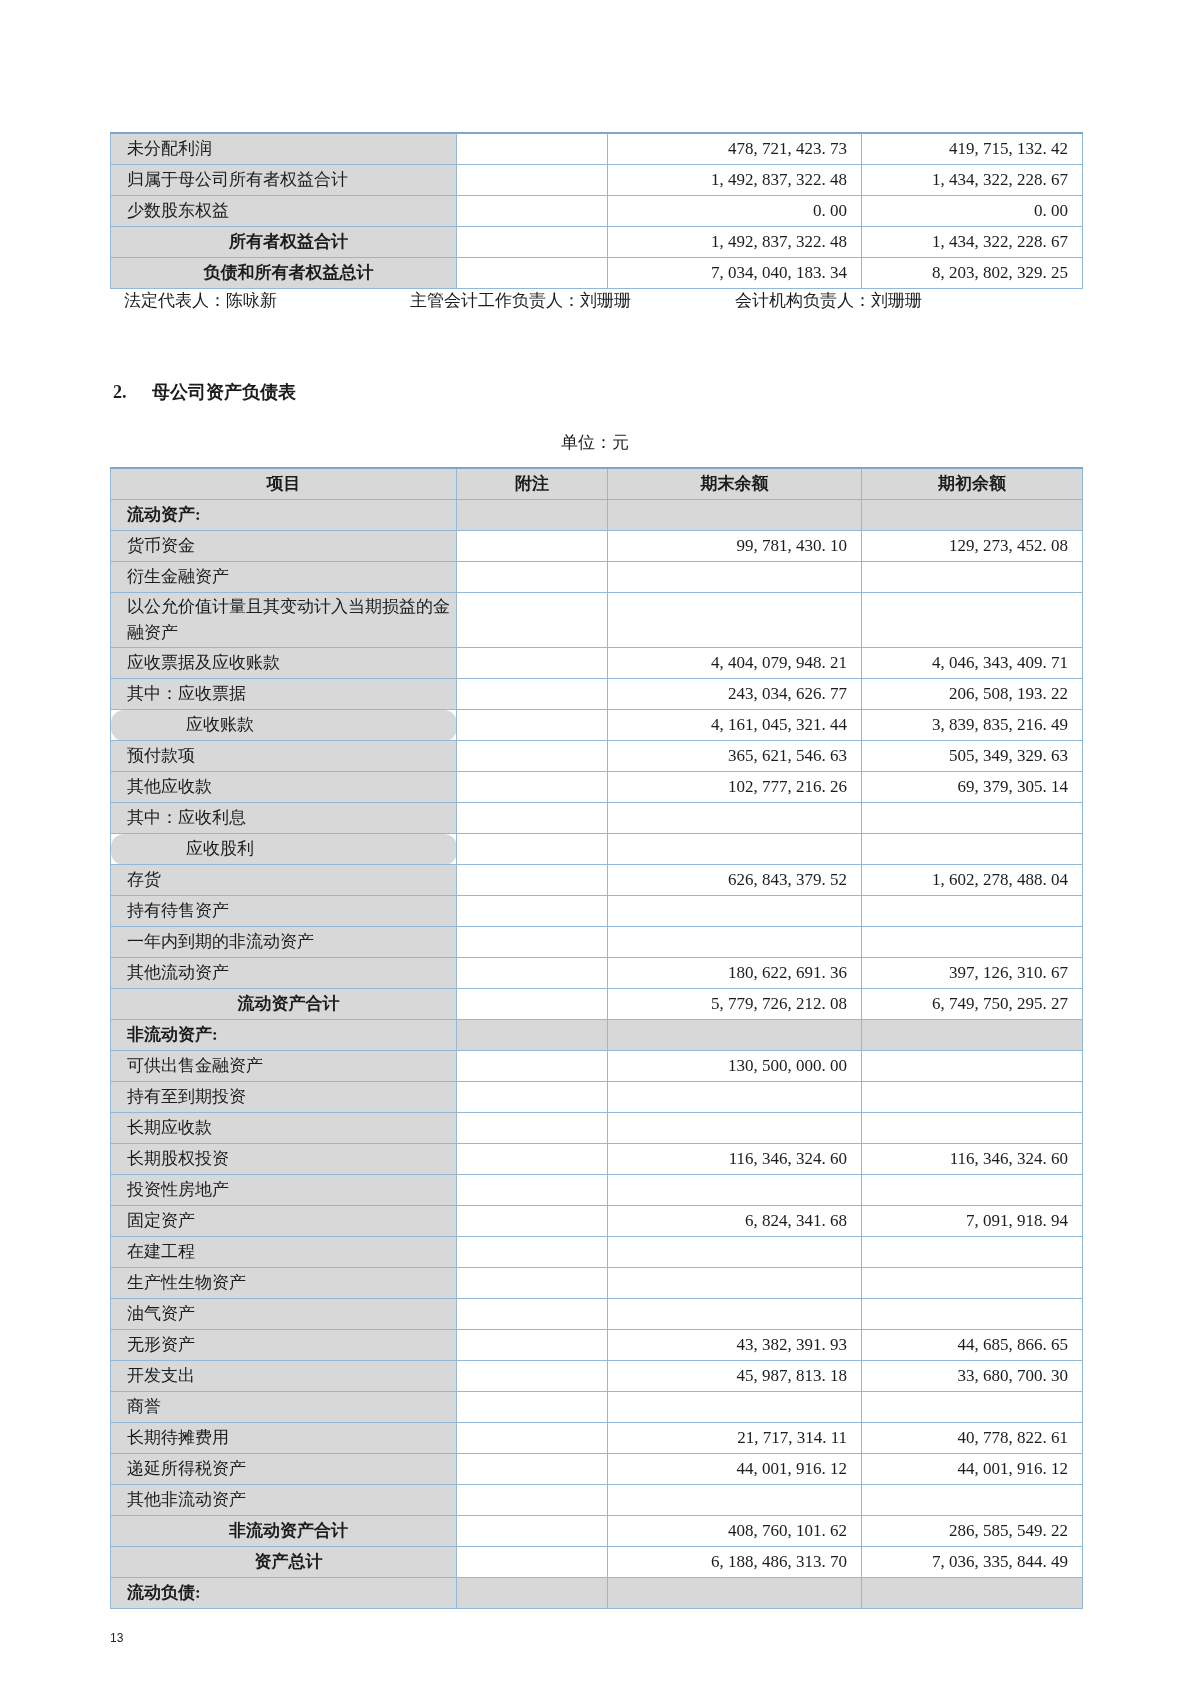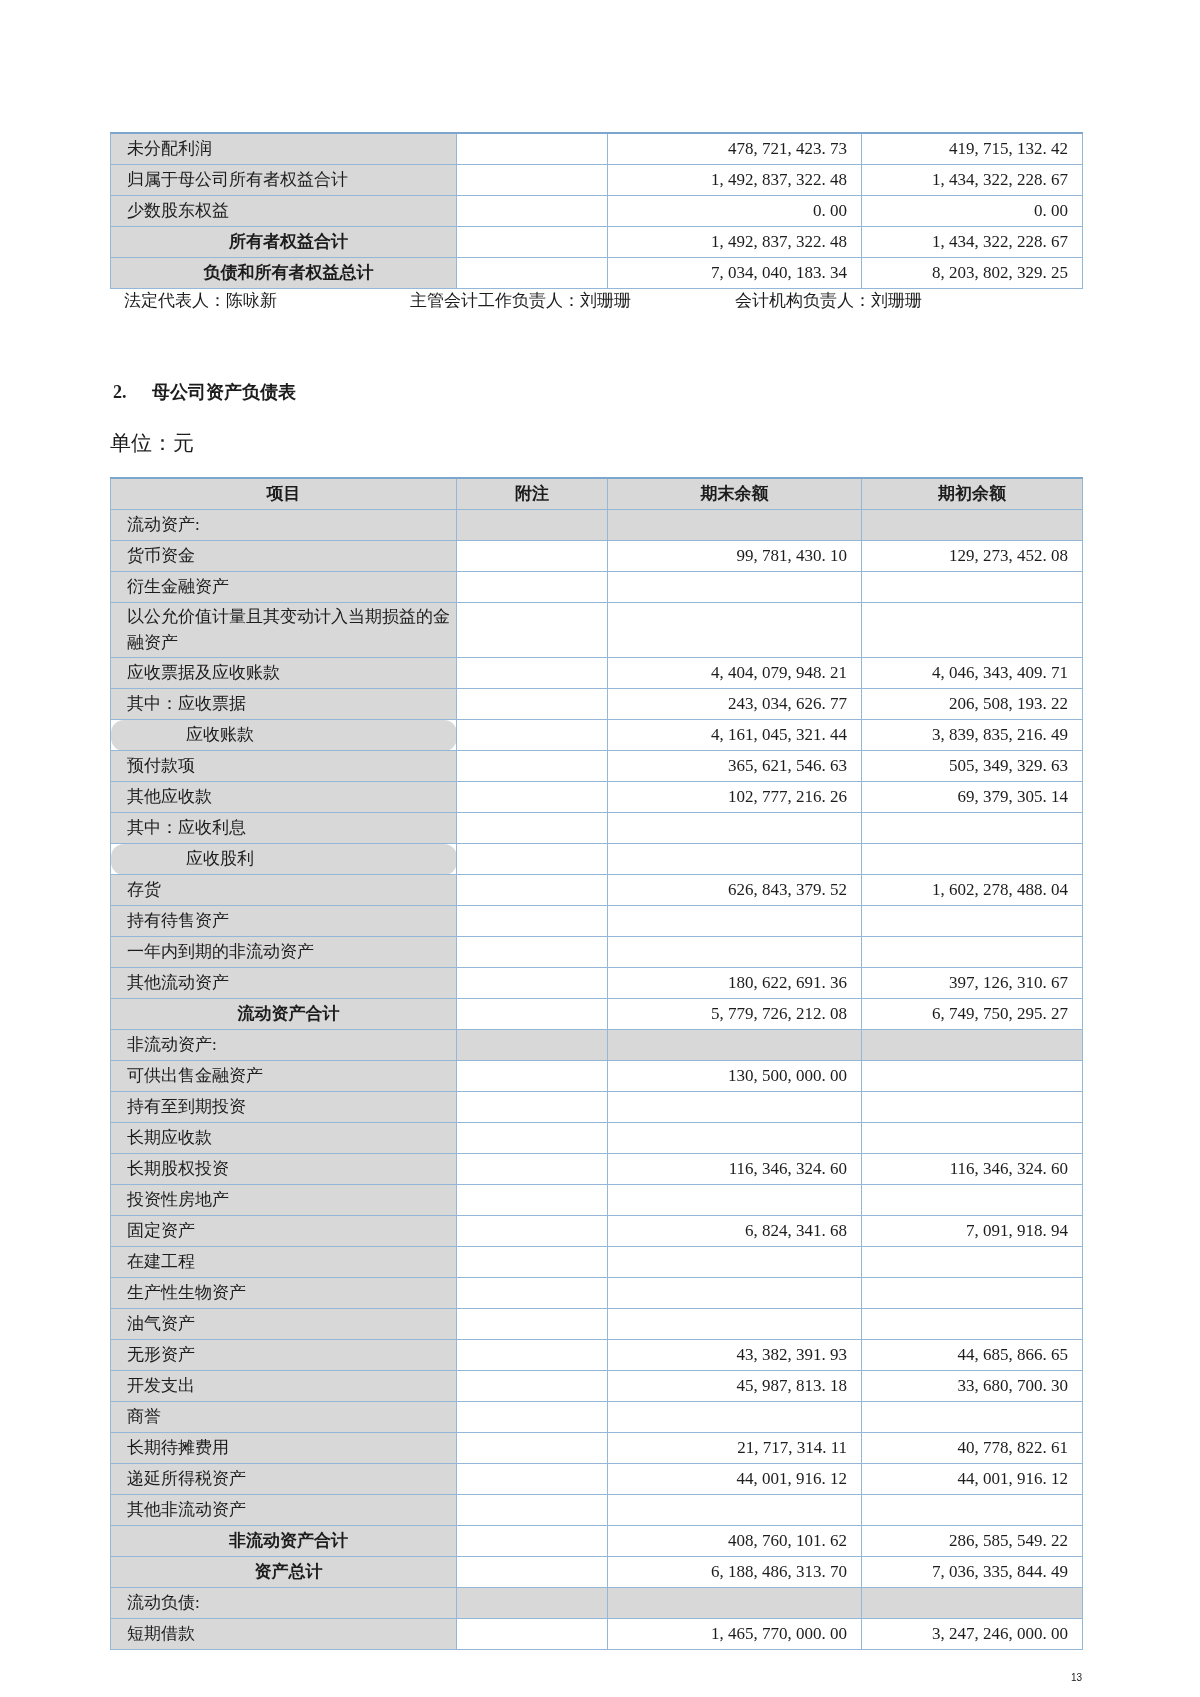--- a/index.html
+++ b/index.html
@@ -40,21 +40,21 @@
     text-align: left;
     padding-left: 16px;
   }
   table.fin td.num {
     text-align: right;
     padding-right: 14px;
     background: #ffffff;
   }
   table.fin td.note { background: #ffffff; }
   table.fin tr.section td { background: #d8d8d8; }
-  table.fin tr.section td.lbl { font-weight: normal; }
+  table.fin tr.section td.lbl { font-weight: bold; }
   table.fin tr.total td.lbl { font-weight: bold; text-align: center; }
   table.fin tr.indent td.lbl { padding-left: 75px; border-radius: 13px; }
   table.fin th {
     background: #d8d8d8;
     font-weight: bold;
     text-align: center;
   }
   .top-table-wrap { padding-top: 132px; }
   .sig-line {
     width: 972px;
@@ -68,33 +68,33 @@
   .section-heading {
     margin-top: 66px;
     display: flex;
     font-size: 18px;
     font-weight: bold;
     line-height: 26px;
   }
   .section-heading .sec-num { width: 42px; padding-left: 3px; box-sizing: border-box; }
   .unit-line {
     margin-top: 26px;
-    margin-bottom: 22px;
+    margin-bottom: 12px;
     width: 972px;
-    text-align: left;
-    font-size: 21px;
+    text-align: center;
+    font-size: 17px;
     line-height: 24px;
     padding-right: 2px;
     box-sizing: border-box;
   }
   .page-footer {
     margin-top: 22px;
     width: 972px;
-    text-align: right;
-    font-size: 10px;
+    text-align: left;
+    font-size: 12px;
     font-family: "Liberation Sans", "DejaVu Sans", sans-serif;
     color: #222222;
   }
 </style>
 </head>
 <body>
 
 <div class="page">
   <div class="content">
 
@@ -373,25 +373,19 @@
             <td class="note"></td>
             <td class="num">6, 188, 486, 313. 70</td>
             <td class="num">7, 036, 335, 844. 49</td>
           </tr>
           <tr class="section">
             <td class="lbl">流动负债:</td>
             <td class="note"></td>
             <td class="num"></td>
             <td class="num"></td>
           </tr>
-          <tr class="normal">
-            <td class="lbl">短期借款</td>
-            <td class="note"></td>
-            <td class="num">1, 465, 770, 000. 00</td>
-            <td class="num">3, 247, 246, 000. 00</td>
-          </tr>
         </tbody>
     </table>
 
     <div class="page-footer">13</div>
 
   </div>
 </div>
 
 </body></html>

